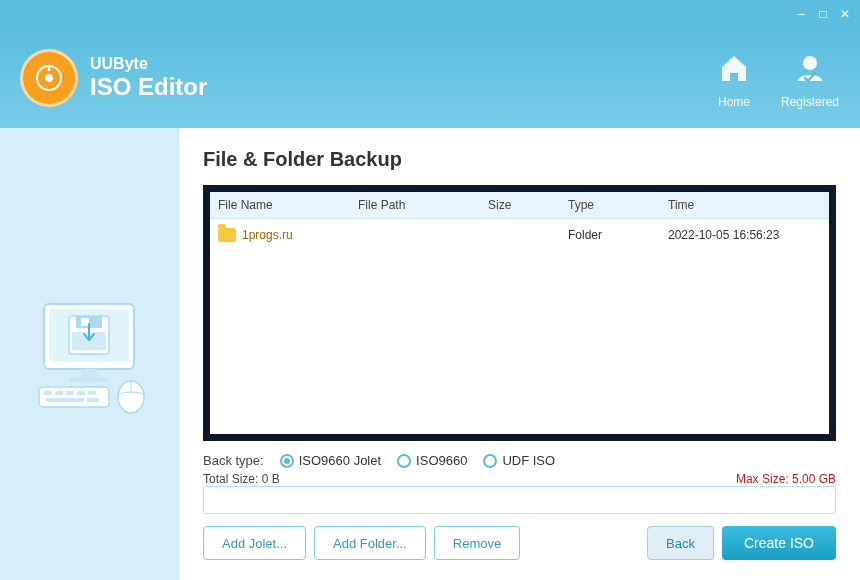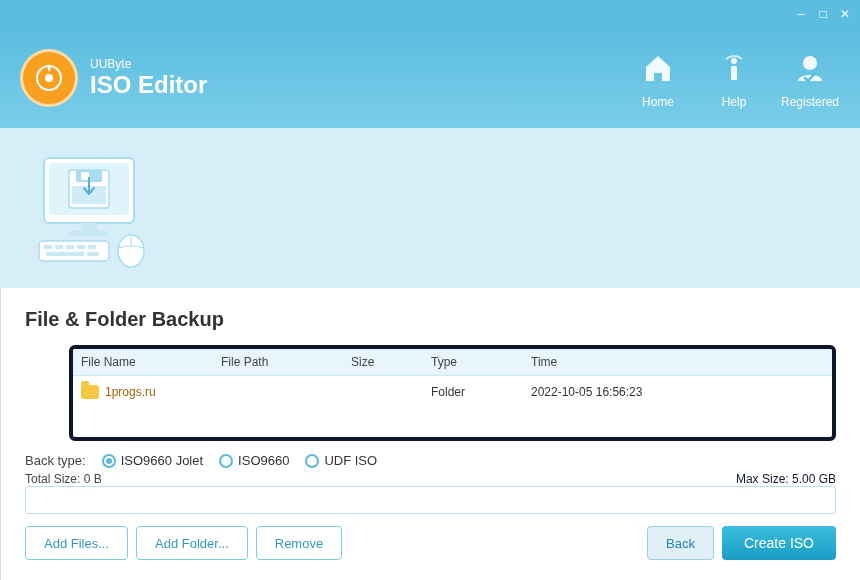--- a/index.html
+++ b/index.html
@@ -53,21 +53,21 @@
       height: 58px;
       background: #f7a020;
       border-radius: 50%;
       display: flex;
       align-items: center;
       justify-content: center;
       border: 3px solid rgba(255,255,255,0.6);
     }
     .logo-circle svg { width: 32px; height: 32px; }
     .logo-text { color: #fff; }
-    .logo-text .company { font-size: 12px; font-weight: 400; }
+    .logo-text .company { font-size: 16px; font-weight: 700; }
     .logo-text .product { font-size: 24px; font-weight: 700; }
     .nav-buttons {
       display: flex;
       gap: 16px;
       align-items: flex-end;
     }
     .nav-btn {
       display: flex;
       flex-direction: column;
       align-items: center;
@@ -82,21 +82,20 @@
       display: flex;
       align-items: center;
       justify-content: center;
     }
     .nav-btn .nav-label { font-size: 12px; font-weight: 500; }
 
     
     .main-container {
       display: flex;
       height: calc(580px - 28px - 100px);
-      flex-direction: column;
     }
 
     
     .sidebar {
       width: 178px;
       background: #d6eef8;
       display: flex;
       align-items: center;
       justify-content: center;
       padding: 20px;
@@ -118,27 +117,26 @@
     }
     .page-title {
       font-size: 20px;
       font-weight: 600;
       color: #333;
       margin-bottom: 14px;
     }
 
     
     .file-table {
-      border: 4px solid #0f172a;
-      border-radius: 6px;
+      border: 7px solid #0f172a;
+      border-radius: 0;
       flex: 1;
       overflow: hidden;
       display: flex;
       flex-direction: column;
-      margin-left: 44px;
     }
     .table-header {
       display: grid;
       grid-template-columns: 140px 130px 80px 100px 1fr;
       background: #e8f5fc;
       border-bottom: 1px solid #c8e8f5;
       padding: 6px 8px;
     }
     .table-header span {
       font-size: 12px;
@@ -218,21 +216,21 @@
       background: #5bb8de;
     }
 
     
     .size-row {
       display: flex;
       justify-content: space-between;
       align-items: center;
     }
     .total-size { font-size: 12px; color: #444; }
-    .max-size { font-size: 12px; color: #0f172a; }
+    .max-size { font-size: 12px; color: #b91c1c; }
     .size-input {
       width: 100%;
       height: 28px;
       border: 1px solid #b8dff0;
       border-radius: 3px;
       padding: 0 6px;
       font-size: 12px;
       color: #555;
       background: #fff;
       margin-bottom: 12px;
@@ -298,30 +296,20 @@
     </div>
   </div>
   <div class="nav-buttons">
     <div class="nav-btn">
       <div class="icon-wrap">
         <svg width="36" height="36" viewBox="0 0 36 36" fill="none">
           <path d="M6 16L18 5L30 16V30H22V22H14V30H6V16Z" fill="white" opacity="0.9"></path>
         </svg>
       </div>
       <span class="nav-label">Home</span>
-    </div>
-    <div class="nav-btn">
-      <div class="icon-wrap">
-        <svg width="36" height="36" viewBox="0 0 36 36" fill="none">
-          <circle cx="18" cy="10" r="3" fill="white" opacity="0.9"></circle>
-          <rect x="15" y="15" width="6" height="14" rx="1" fill="white" opacity="0.9"></rect>
-          <path d="M10 8 Q18 2 26 8" stroke="white" stroke-width="2" fill="none" opacity="0.7"></path>
-        </svg>
-      </div>
-      <span class="nav-label">Help</span>
     </div>
     <div class="nav-btn">
       <div class="icon-wrap">
         <svg width="36" height="36" viewBox="0 0 36 36" fill="none">
           <circle cx="18" cy="12" r="7" fill="white" opacity="0.9"></circle>
           <path d="M6 30 C6 22 30 22 30 30" fill="white" opacity="0.9"></path>
           <path d="M13 27 L16 30 L23 22" stroke="#5bbde0" stroke-width="2.5" fill="none" stroke-linecap="round" stroke-linejoin="round"></path>
         </svg>
       </div>
       <span class="nav-label">Registered</span>
@@ -406,21 +394,21 @@
     </div>
 
     <div class="size-row">
       <span class="total-size">Total Size: 0 B</span>
       <span class="max-size">Max Size: 5.00 GB</span>
     </div>
     <input class="size-input" type="text" value="" style="">
 
     <div class="bottom-bar">
       <div class="left-buttons">
-        <button class="btn btn-outline">Add Files...</button>
+        <button class="btn btn-outline">Add Jolet...</button>
         <button class="btn btn-outline">Add Folder...</button>
         <button class="btn btn-outline">Remove</button>
       </div>
       <div class="right-buttons">
         <button class="btn btn-primary-gray">Back</button>
         <button class="btn btn-create">Create ISO</button>
       </div>
     </div>
   </div>
 </div>

